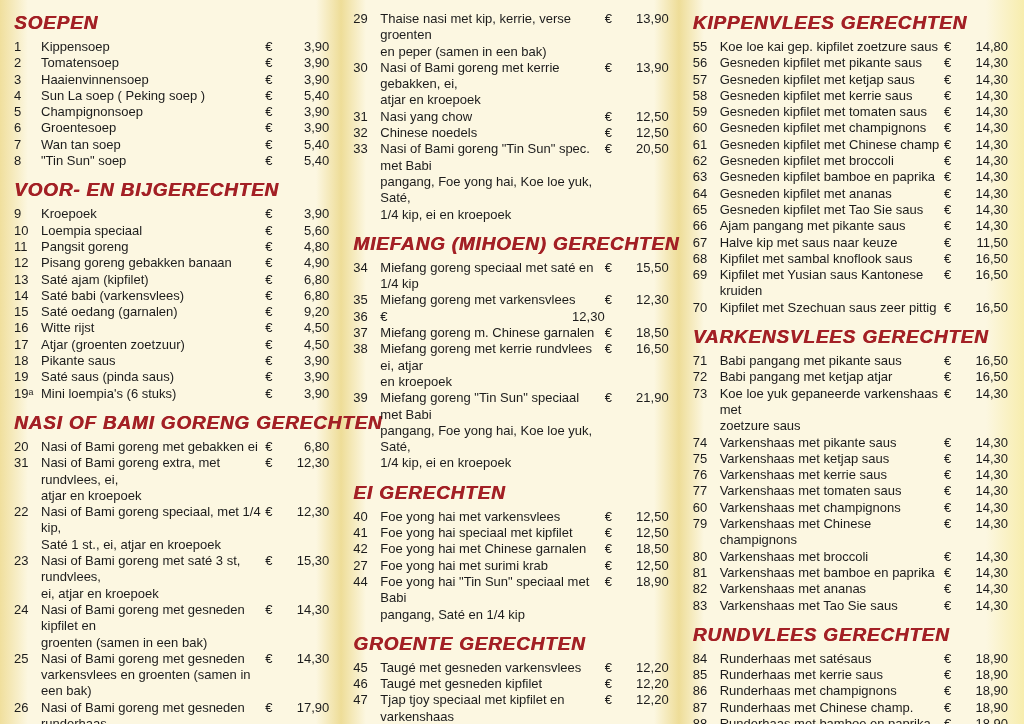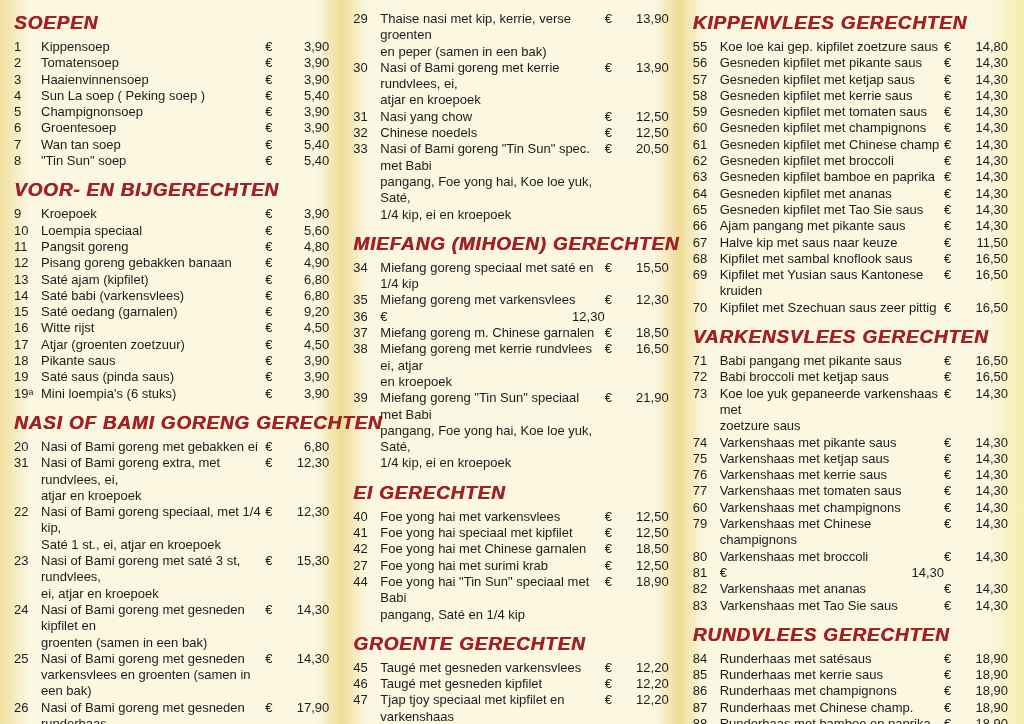--- a/index.html
+++ b/index.html
@@ -298,21 +298,21 @@
           <span class="num">29</span>
           <span class="name">Thaise nasi met kip, kerrie, verse groenten
 en peper (samen in een bak)</span>
           <span class="price">
             <span>€</span>
             <span>13,90</span>
           </span>
         </div>
         <div class="item">
           <span class="num">30</span>
-          <span class="name">Nasi of Bami goreng met kerrie rundvlees, ei,
+          <span class="name">Nasi of Bami goreng met kerrie gebakken, ei,
 atjar en kroepoek</span>
           <span class="price">
             <span>€</span>
             <span>13,90</span>
           </span>
         </div>
         <div class="item">
           <span class="num">31</span>
           <span class="name">Nasi yang chow</span>
           <span class="price">
@@ -601,21 +601,21 @@
         <div class="item">
           <span class="num">71</span>
           <span class="name">Babi pangang met pikante saus</span>
           <span class="price">
             <span>€</span>
             <span>16,50</span>
           </span>
         </div>
         <div class="item">
           <span class="num">72</span>
-          <span class="name">Babi broccoli met ketjap saus</span>
+          <span class="name">Babi pangang met ketjap atjar</span>
           <span class="price">
             <span>€</span>
             <span>16,50</span>
           </span>
         </div>
         <div class="item">
           <span class="num">73</span>
           <span class="name">Koe loe yuk gepaneerde varkenshaas met
 zoetzure saus</span>
           <span class="price">
@@ -674,20 +674,21 @@
         <div class="item">
           <span class="num">80</span>
           <span class="name">Varkenshaas met broccoli</span>
           <span class="price">
             <span>€</span>
             <span>14,30</span>
           </span>
         </div>
         <div class="item">
           <span class="num">81</span>
+          <span class="name">Varkenshaas met bamboe en paprika</span>
           <span class="price">
             <span>€</span>
             <span>14,30</span>
           </span>
         </div>
         <div class="item">
           <span class="num">82</span>
           <span class="name">Varkenshaas met ananas</span>
           <span class="price">
             <span>€</span>

